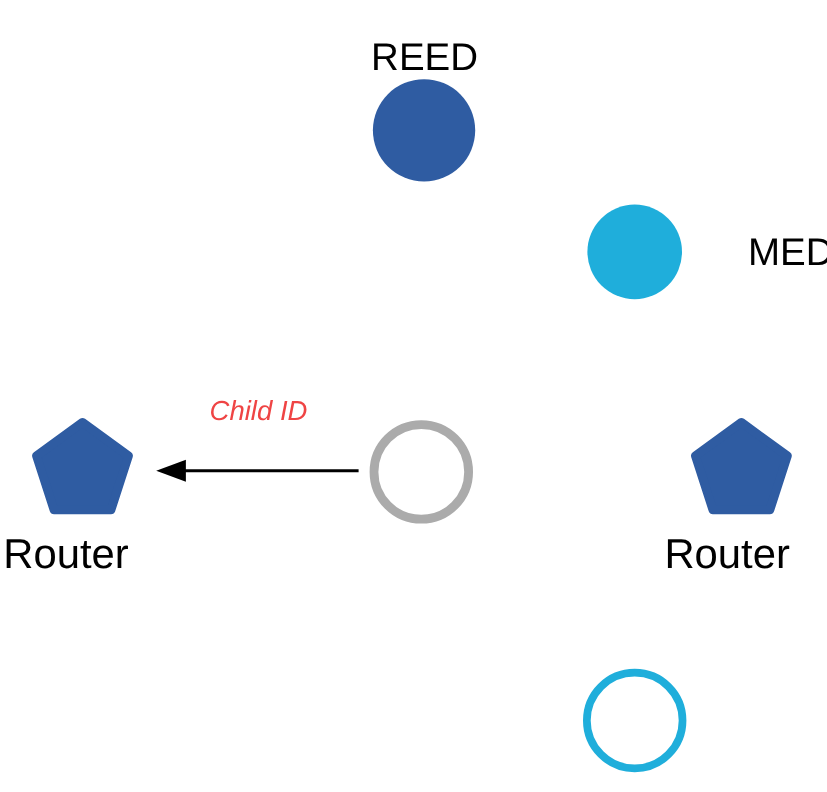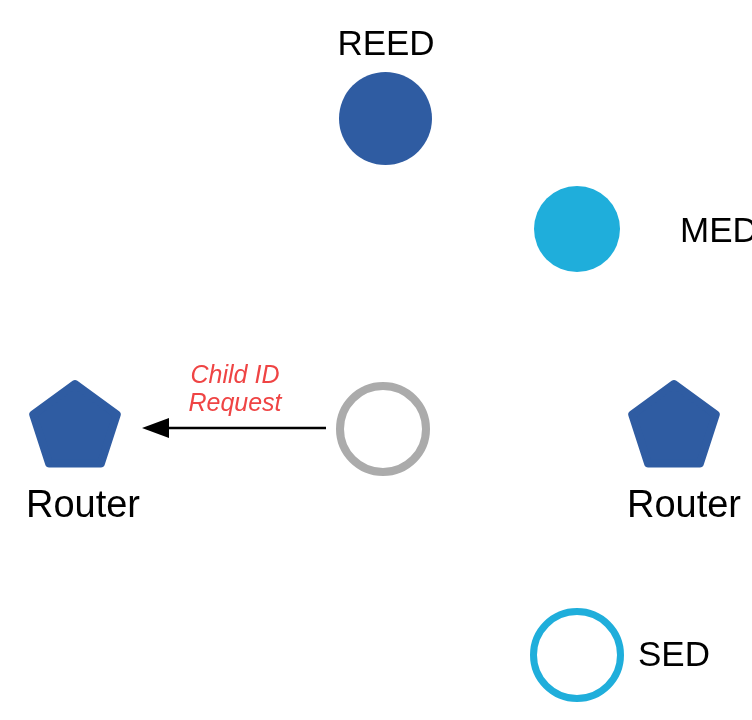--- a/index.html
+++ b/index.html
@@ -20,21 +20,21 @@
   .node-label {
     font-size: 35px;
     line-height: 41px;
     color: #000000;
     white-space: nowrap;
   }
   .router-label {
     font-size: 38px;
     line-height: 44px;
     color: #000000;
-    text-align: center;
+    text-align: left;
     white-space: nowrap;
   }
   .center { text-align: center; }
   .circle {
     border-radius: 50%;
   }
   .ring {
     border-radius: 50%;
     background: #ffffff;
     box-sizing: border-box;
@@ -46,44 +46,42 @@
     text-align: center;
     color: #ef4444;
   }
   svg { display: block; }
 </style>
 </head>
 <body>
 
 <div class="canvas">
 
-  <div class="abs node-label center" style="left:326px; top:22px; width:120px;">REED</div>
+  <div class="abs node-label center" style="left:326px; top:32px; width:120px;">REED</div>
   <div class="abs circle" style="left: 339px; top: 72px; width: 93px; height: 93px; background: rgb(47, 92, 162);"></div>
 
   <div class="abs circle" style="left: 534px; top: 186px; width: 86px; height: 86px; background: rgb(31, 174, 219);"></div>
   <div class="abs node-label" style="left:634px; top:209px;margin-left:46px;">MED</div>
 
   <div class="abs message-label" style="left:150px; top:360px; width:170px;">
     <div>Child ID</div>
-    <div>Request</div>
   </div>
 
   <svg class="abs" style="left:138px; top:414px;" width="192" height="28" viewBox="0 0 192 28">
     <line x1="188" y1="14" x2="26" y2="14" stroke-width="2.6" style="stroke: rgb(0, 0, 0);"></line>
     <polygon points="4,14 31,4 31,24" style="fill: rgb(0, 0, 0);"></polygon>
   </svg>
 
   <div class="abs ring" style="left:336px; top:382px; width:94px; height:94px; border:8px solid #ABABAB;"></div>
 
   <svg class="abs" style="left:25px; top:378px;" width="100" height="100" viewBox="0 0 100 100">
     <polygon points="50,6 91.8,36.4 75.9,85.6 24.1,85.6 8.2,36.4" stroke-width="8" stroke-linejoin="round" style="fill: rgb(47, 92, 162); stroke: rgb(47, 92, 162);"></polygon>
   </svg>
   <div class="abs router-label" style="left:3px; top:482px; width:160px;">Router</div>
 
   <svg class="abs" style="left:624px; top:378px;" width="100" height="100" viewBox="0 0 100 100">
     <polygon points="50,6 91.8,36.4 75.9,85.6 24.1,85.6 8.2,36.4" stroke-width="8" stroke-linejoin="round" style="fill: rgb(47, 92, 162); stroke: rgb(47, 92, 162);"></polygon>
   </svg>
   <div class="abs router-label" style="left:604px; top:482px; width:160px;">Router</div>
 
   <div class="abs ring" style="left:530px; top:608px; width:94px; height:94px; border:7px solid #1FAEDB;"></div>
-  <div class="abs node-label" style="left:638px; top:633px;">SED</div>
 
 </div>
 
 </body></html>

